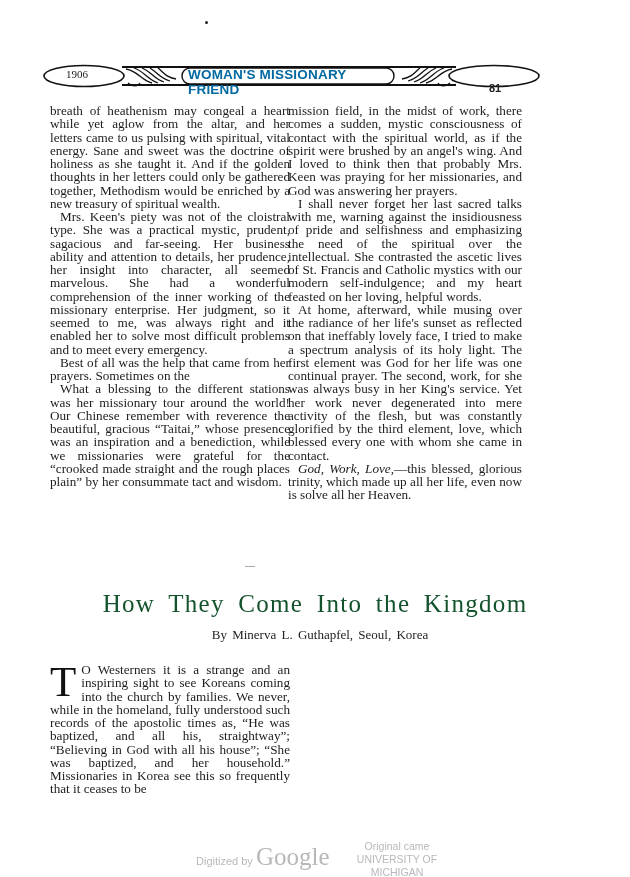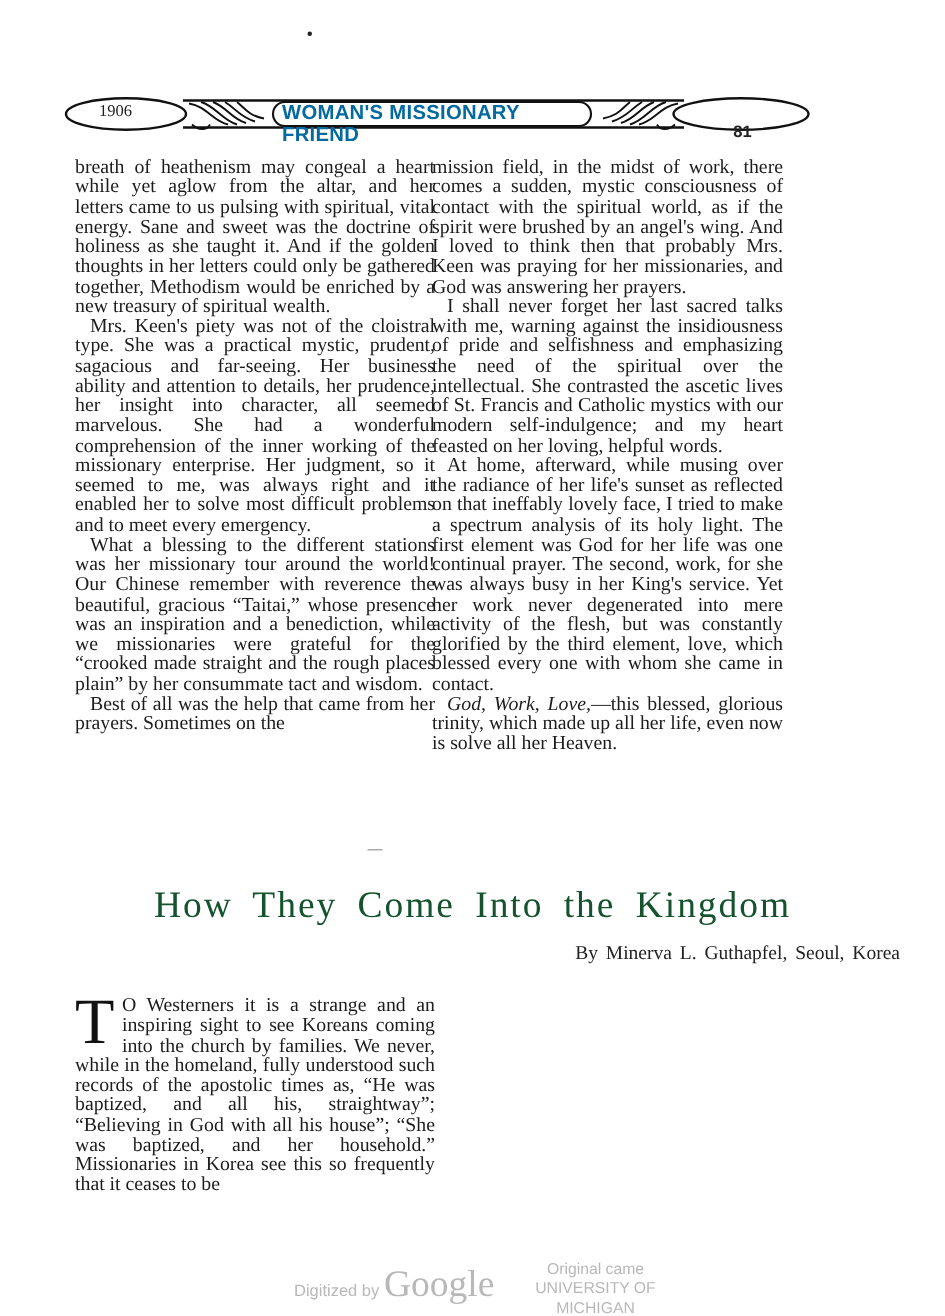--- a/index.html
+++ b/index.html
@@ -18,21 +18,21 @@
   .col p { margin: 0; text-indent: 10px; }
   .col p.noindent { text-indent: 0; }
   .colA { left: 50px; top: 104px; width: 240px; }
   .colB { left: 288px; top: 104px; width: 234px; }
   .colC { left: 50px; top: 663px; width: 240px; }
   .colD { left: 300px; top: 663px; width: 234px; }
   em { }
 
   .divider { position: absolute; left: 245px; top: 566px; width: 10px; height: 1px; background: #aaa; }
   .title { position: absolute; left: 40px; top: 590px; width: 550px; text-align: center; font-family: "Liberation Serif", serif; font-size: 25px; letter-spacing: 1.3px; word-spacing: 6px; color: #14532d; }
-  .byline { position: absolute; left: 40px; top: 627px; width: 560px; text-align: right; font-family: "Liberation Serif", serif; font-size: 13px; word-spacing: 2px; color: #222; }
+  .byline { position: absolute; left: 40px; top: 627px; width: 560px; text-align: center; font-family: "Liberation Serif", serif; font-size: 13px; word-spacing: 2px; color: #222; }
 
   .dropcap { float: left; font-family: "Liberation Serif", serif; font-size: 43px; line-height: 36px; margin: 1px 5px 0 0; color: #111; }
 
   .footer-left { position: absolute; left: 196px; top: 843px; font-family: "Liberation Sans", sans-serif; font-size: 11px; color: #b8b8b8; }
   .footer-left .g { font-family: "Liberation Serif", serif; font-size: 25px; color: #b8b8b8; }
   .footer-right { position: absolute; left: 342px; top: 840px; width: 110px; text-align: center; font-family: "Liberation Sans", sans-serif; font-size: 10.5px; line-height: 13px; color: #b8b8b8; }
 </style>
 </head>
 <body>
 
@@ -57,22 +57,22 @@
     <path d="M408 20 C404 24 398 24 396 20" fill="none" stroke="#111" stroke-width="1.2"></path>
   </svg>
   <span class="year">1906</span>
   <span class="mast">WOMAN'S MISSIONARY FRIEND</span>
   <span class="pagenum">81</span>
 </div>
 
 <div class="col colA">
   <p class="noindent">breath of heathenism may congeal a heart while yet aglow from the altar, and her letters came to us pulsing with spiritual, vital energy. Sane and sweet was the doctrine of holiness as she taught it. And if the golden thoughts in her letters could only be gathered together, Methodism would be enriched by a new treasury of spiritual wealth.</p>
   <p>Mrs. Keen's piety was not of the cloistral type. She was a practical mystic, prudent, sagacious and far-seeing. Her business ability and attention to details, her prudence, her insight into character, all seemed marvelous. She had a wonderful comprehension of the inner working of the missionary enterprise. Her judgment, so it seemed to me, was always right and it enabled her to solve most difficult problems and to meet every emergency.</p>
+  <p>Best of all was the help that came from her prayers. Sometimes on the</p>
   <p>What a blessing to the different stations was her missionary tour around the world! Our Chinese remember with reverence the beautiful, gracious “Taitai,” whose presence was an inspiration and a benediction, while we missionaries were grateful for the “crooked made straight and the rough places plain” by her consummate tact and wisdom.</p>
-  <p>Best of all was the help that came from her prayers. Sometimes on the</p>
 </div>
 
 <div class="col colB">
   <p class="noindent">mission field, in the midst of work, there comes a sudden, mystic consciousness of contact with the spiritual world, as if the spirit were brushed by an angel's wing. And I loved to think then that probably Mrs. Keen was praying for her missionaries, and God was answering her prayers.</p>
   <p>I shall never forget her last sacred talks with me, warning against the insidiousness of pride and selfishness and emphasizing the need of the spiritual over the intellectual. She contrasted the ascetic lives of St. Francis and Catholic mystics with our modern self-indulgence; and my heart feasted on her loving, helpful words.</p>
   <p>At home, afterward, while musing over the radiance of her life's sunset as reflected on that ineffably lovely face, I tried to make a spectrum analysis of its holy light. The first element was God for her life was one continual prayer. The second, work, for she was always busy in her King's service. Yet her work never degenerated into mere activity of the flesh, but was constantly glorified by the third element, love, which blessed every one with whom she came in contact.</p>
   <p><em>God, Work, Love,</em><span>—this blessed, glorious trinity, which made up all her life, even now is solve all her Heaven.</span></p>
 </div>
 
 <div class="divider"></div>

